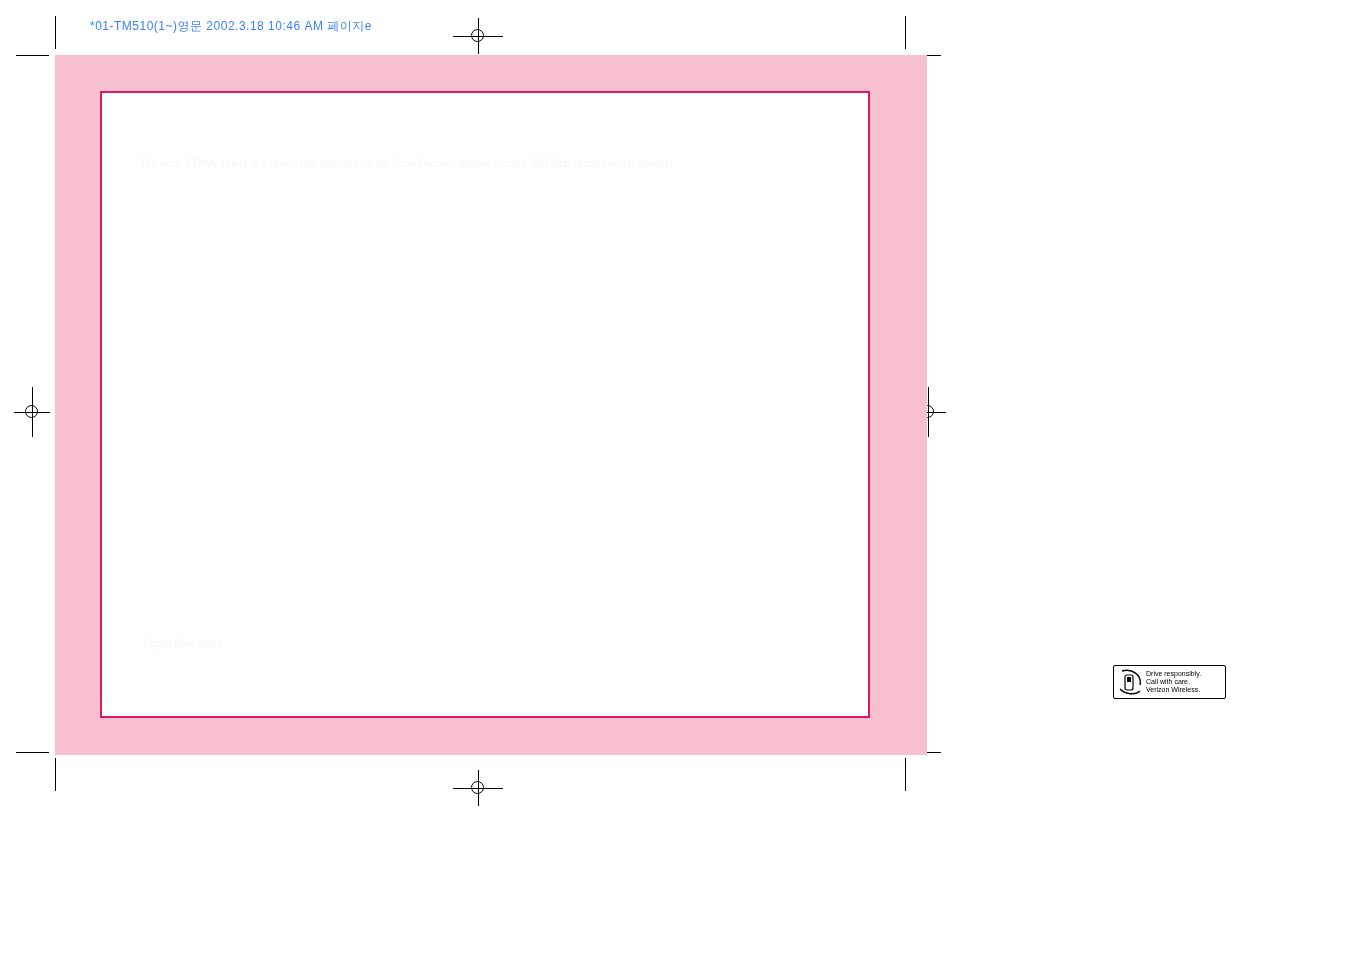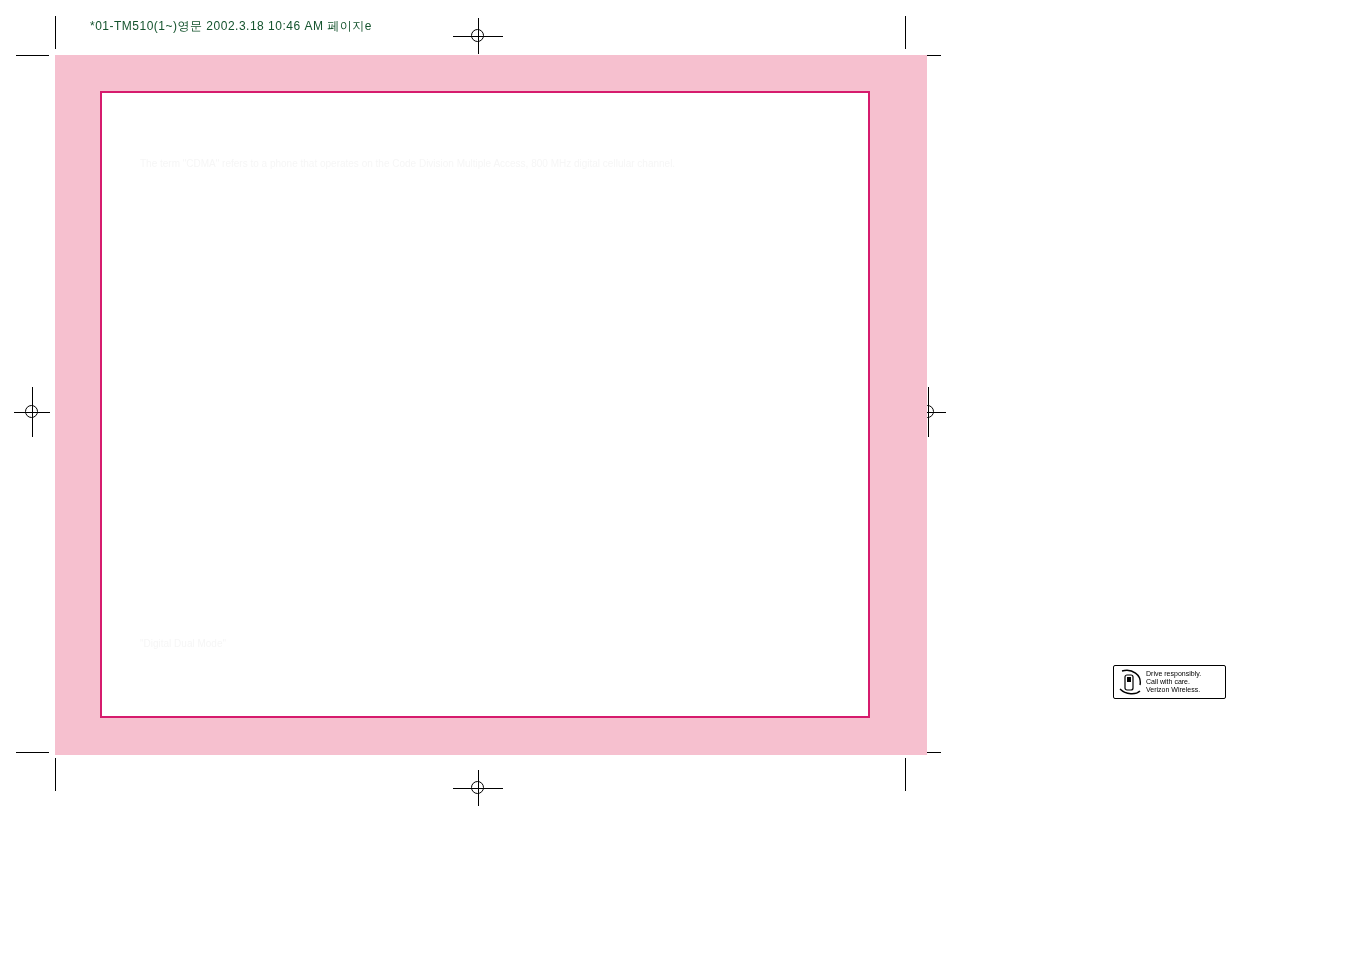--- a/index.html
+++ b/index.html
@@ -9,21 +9,21 @@
     width: 1351px;
     height: 954px;
     position: relative;
     overflow: hidden;
   }
   .header-strip {
     position: absolute;
     top: 18px;
     left: 90px;
     font-size: 12px;
-    color: #14532d;
+    color: #3b82f6;
     letter-spacing: 0.5px;
   }
   
   .crop-mark {
     position: absolute;
     background: #000;
   }
   .crop-h { height: 1px; }
   .crop-v { width: 1px; }
 

